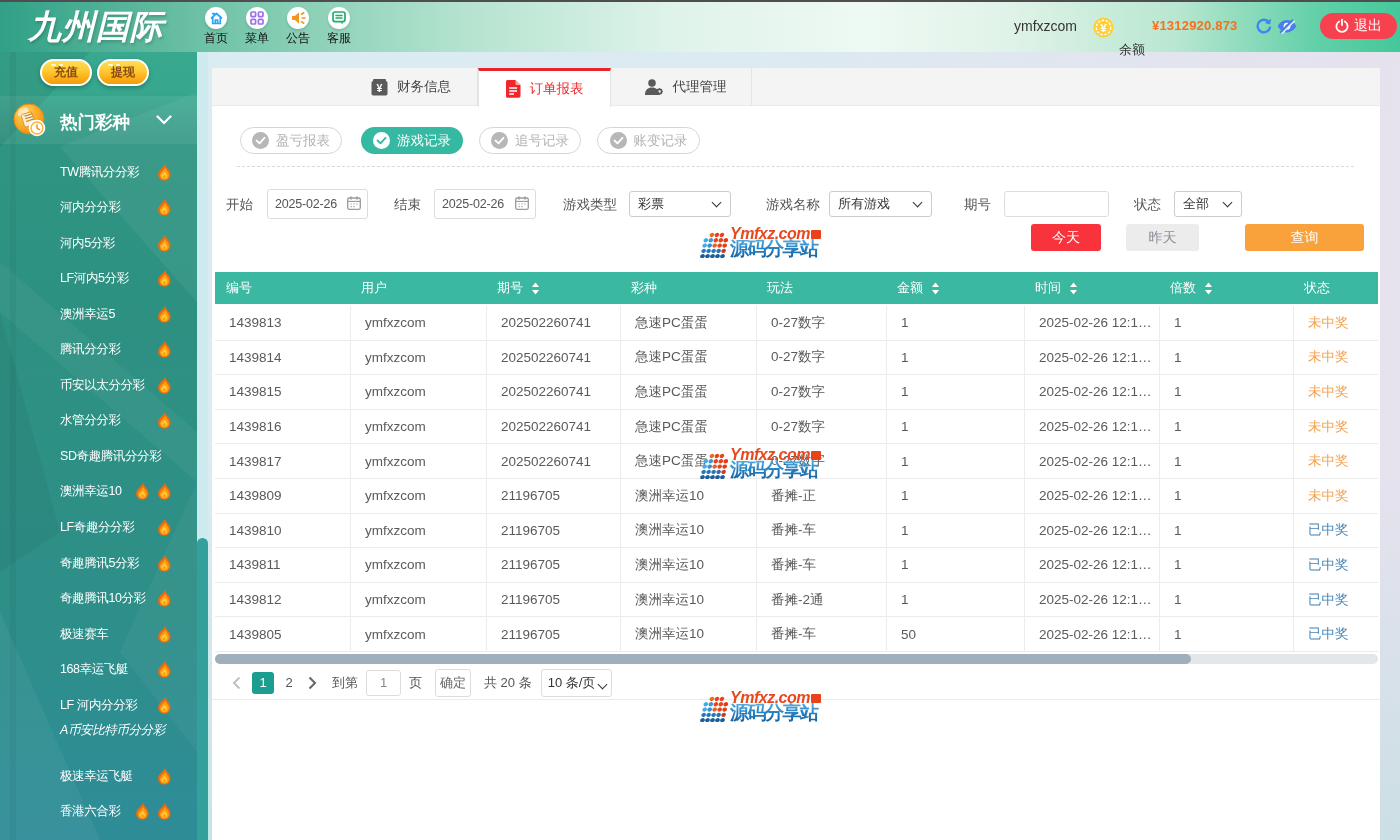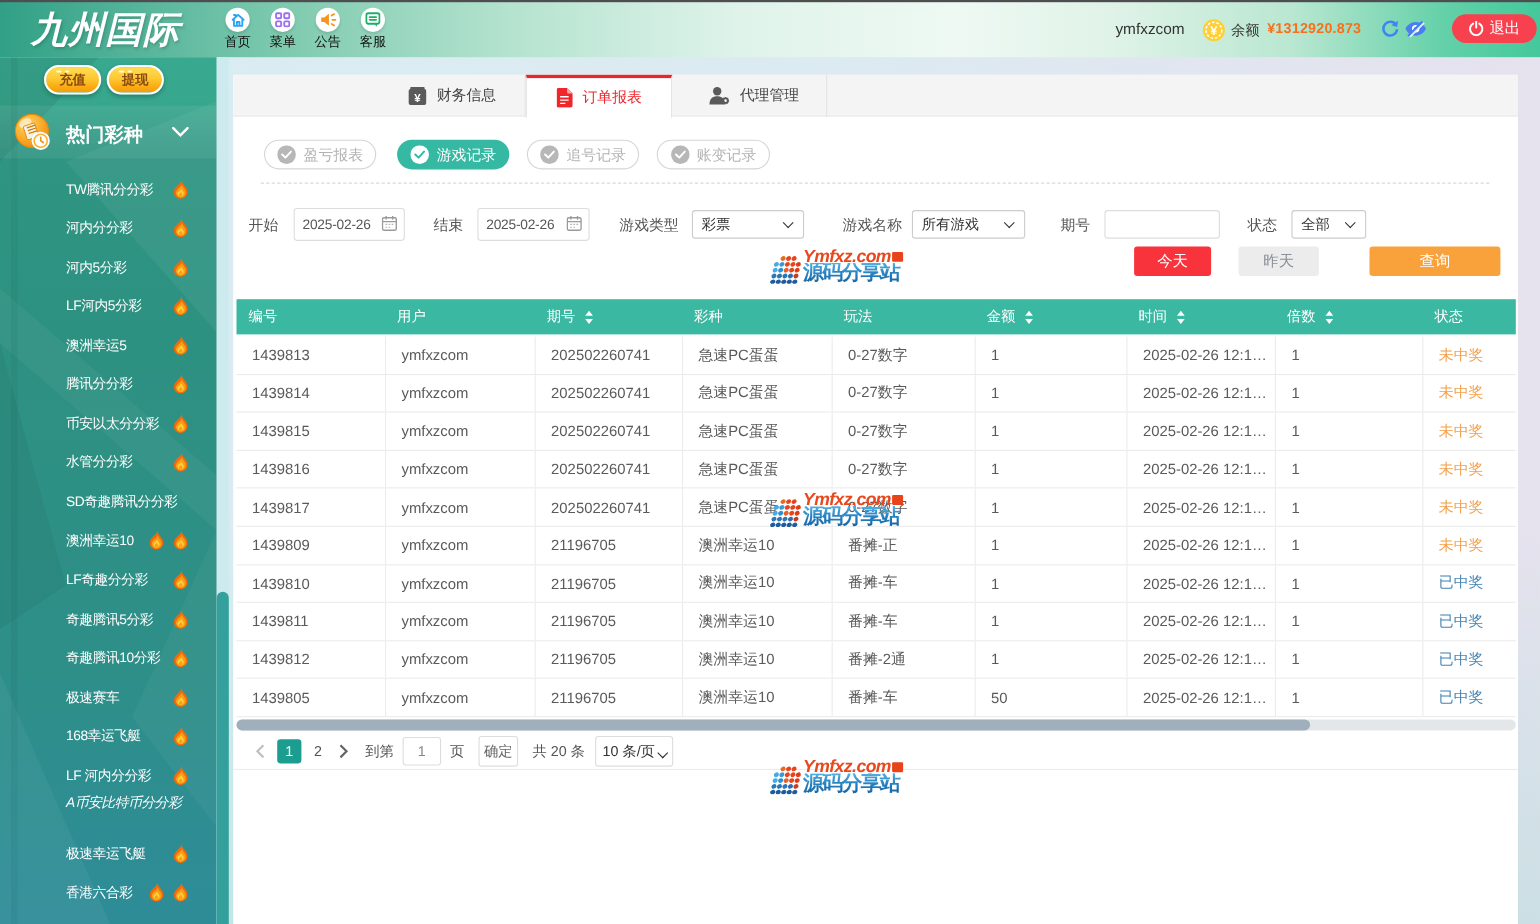--- a/index.html
+++ b/index.html
@@ -13,21 +13,21 @@
 
 #header { position:absolute; left:0; top:0; width:1400px; height:52px;
   background:linear-gradient(90deg,#30a086 0%,#7cc9ae 18%,#b4e3cf 33%,#dff3ea 48%,#eef9f3 62%,#e0f3e8 72%,#b9e7d1 84%,#62d0a8 94%,#44c89b 100%); }
 #logo { position:absolute; left:28px; top:6px; width:140px; height:42px; color:#fff;
   font-size:33px; font-weight:bold; letter-spacing:1px; line-height:42px; font-style:italic; text-shadow:1px 2px 3px rgba(0,60,40,0.25); }
 .navitem { position:absolute; top:7px; width:44px; text-align:center; }
 .navitem .badge { width:22px; height:22px; margin:0 auto; background:#fff; border-radius:50%;
   box-shadow:0 2px 3px rgba(0,0,0,0.12); display:flex; align-items:center; justify-content:center; }
 .navitem .lbl { font-size:12px; color:#111; margin-top:1px; }
 #uname { font-size:14px; color:#333; }
-#bal-label { font-size:13px; color:#333; }
+#bal-label { font-size:13px; color:#333;margin-top:22px; }
 #bal { font-size:13px; font-weight:bold; color:#f7701b; letter-spacing:0.2px; }
 #logout { width:77px; height:26px; background:#f8414e; border-radius:13px; color:#fff;
   display:flex; align-items:center; justify-content:center; font-size:14px; gap:5px; }
 
 
 #sidebar { position:absolute; left:0; top:52px; width:197px; height:788px;
   background:linear-gradient(180deg,#38a88e 0%,#37a78d 5%,#2f9582 11%,#2d9181 32%,#2d8f88 70%,#2e8c98 100%); overflow:hidden; }
 #sidebar svg.poly { position:absolute; left:0; top:0; }
 #sb-scroll { position:absolute; left:197px; top:52px; width:11px; height:788px; background:#cdeaee; }
 #sb-thumb { position:absolute; left:0; top:486px; width:11px; height:302px; background:#33a09b; border-radius:6px 6px 0 0; }

